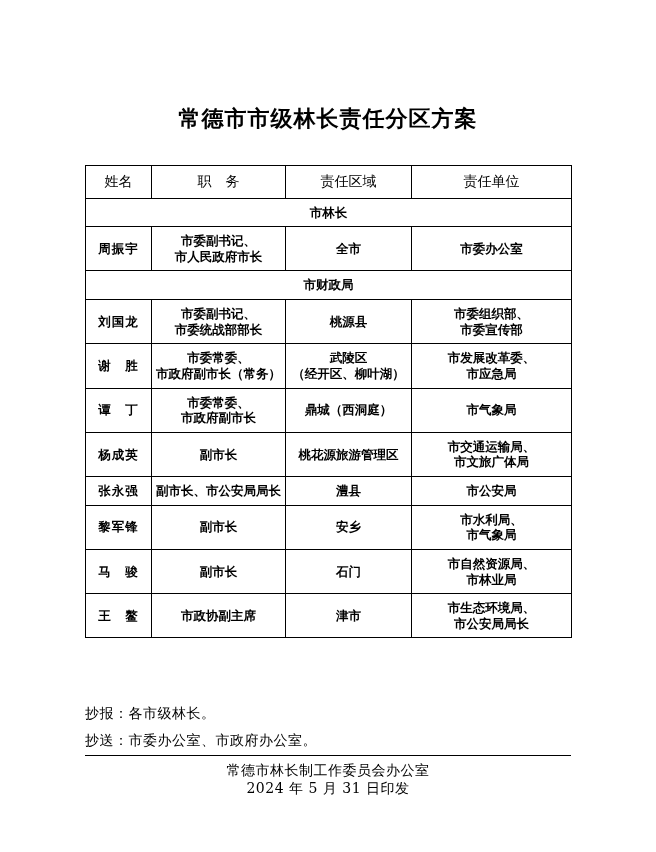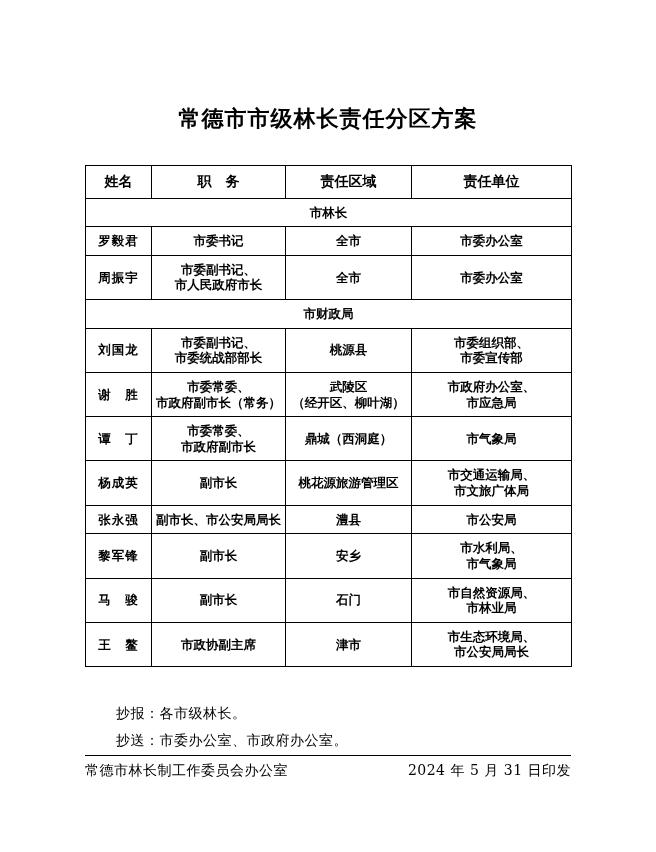--- a/index.html
+++ b/index.html
@@ -48,21 +48,21 @@
     text-align: center;
     vertical-align: middle;
     font-size: 12.5px;
     line-height: 1.25;
     padding: 6px 2px;
     font-family: "DejaVu Serif", "Liberation Serif", serif;
     font-weight: bold;
   }
   table.main-table th {
     font-size: 14px;
-    font-weight: bold;
+    font-weight: normal;
     padding: 7px 2px;
   }
   td.section-row {
     font-size: 14px;
     font-weight: bold;
     padding: 7px 2px;
   }
   td.name-cell {
     font-size: 14px;
     font-weight: bold;
@@ -76,34 +76,34 @@
     position: absolute;
     left: 85px;
     top: 700px;
     width: 486px;
   }
   .lines div {
     font-size: 14px;
     line-height: 1.9;
     letter-spacing: 0.5px;
     font-family: "DejaVu Serif", "Liberation Serif", serif;
-    margin-left: 31px;
   }
   .footer {
     position: absolute;
     left: 85px;
     top: 755px;
     width: 486px;
     border-top: 1px solid #000000;
     display: flex;
     justify-content: space-between;
     align-items: center;
     padding-top: 6px;
     font-size: 14px;
     letter-spacing: 0.5px;
+    flex-direction: column;
   }
   .footer div { font-family: "DejaVu Serif", "Liberation Serif", serif; }
   .cell-break { display: block; }
 </style>
 </head>
 <body>
 
 <div class="page">
 
   <div class="doc-title">常德市市级林长责任分区方案</div>
@@ -122,34 +122,20 @@
         <th>责任区域</th>
         <th>责任单位</th>
       </tr>
     </thead>
     <tbody>
         <tr>
           <td class="section-row" colspan="4">市林长</td>
         </tr>
         <tr>
           <td class="name-cell">
-            <span class="cell-break">罗毅君</span>
-          </td>
-          <td>
-            <span class="cell-break">市委书记</span>
-          </td>
-          <td>
-            <span class="cell-break">全市</span>
-          </td>
-          <td>
-            <span class="cell-break">市委办公室</span>
-          </td>
-        </tr>
-        <tr>
-          <td class="name-cell">
             <span class="cell-break">周振宇</span>
           </td>
           <td>
             <span class="cell-break">市委副书记、</span>
             <span class="cell-break">市人民政府市长</span>
           </td>
           <td>
             <span class="cell-break">全市</span>
           </td>
           <td>
@@ -181,21 +167,21 @@
           </td>
           <td>
             <span class="cell-break">市委常委、</span>
             <span class="cell-break">市政府副市长（常务）</span>
           </td>
           <td>
             <span class="cell-break">武陵区</span>
             <span class="cell-break">（经开区、柳叶湖）</span>
           </td>
           <td>
-            <span class="cell-break">市政府办公室、</span>
+            <span class="cell-break">市发展改革委、</span>
             <span class="cell-break">市应急局</span>
           </td>
         </tr>
         <tr>
           <td class="name-cell">
             <span class="cell-break">谭　丁</span>
           </td>
           <td>
             <span class="cell-break">市委常委、</span>
             <span class="cell-break">市政府副市长</span>

